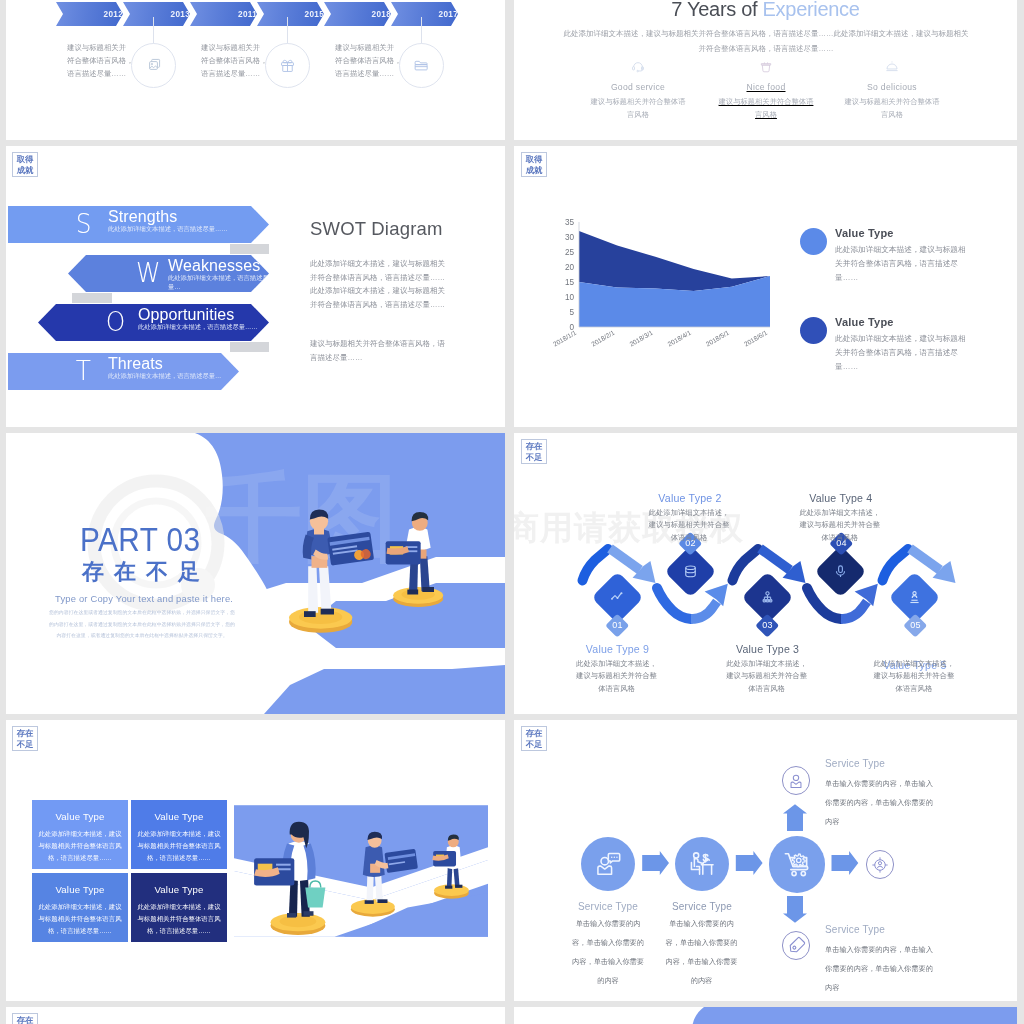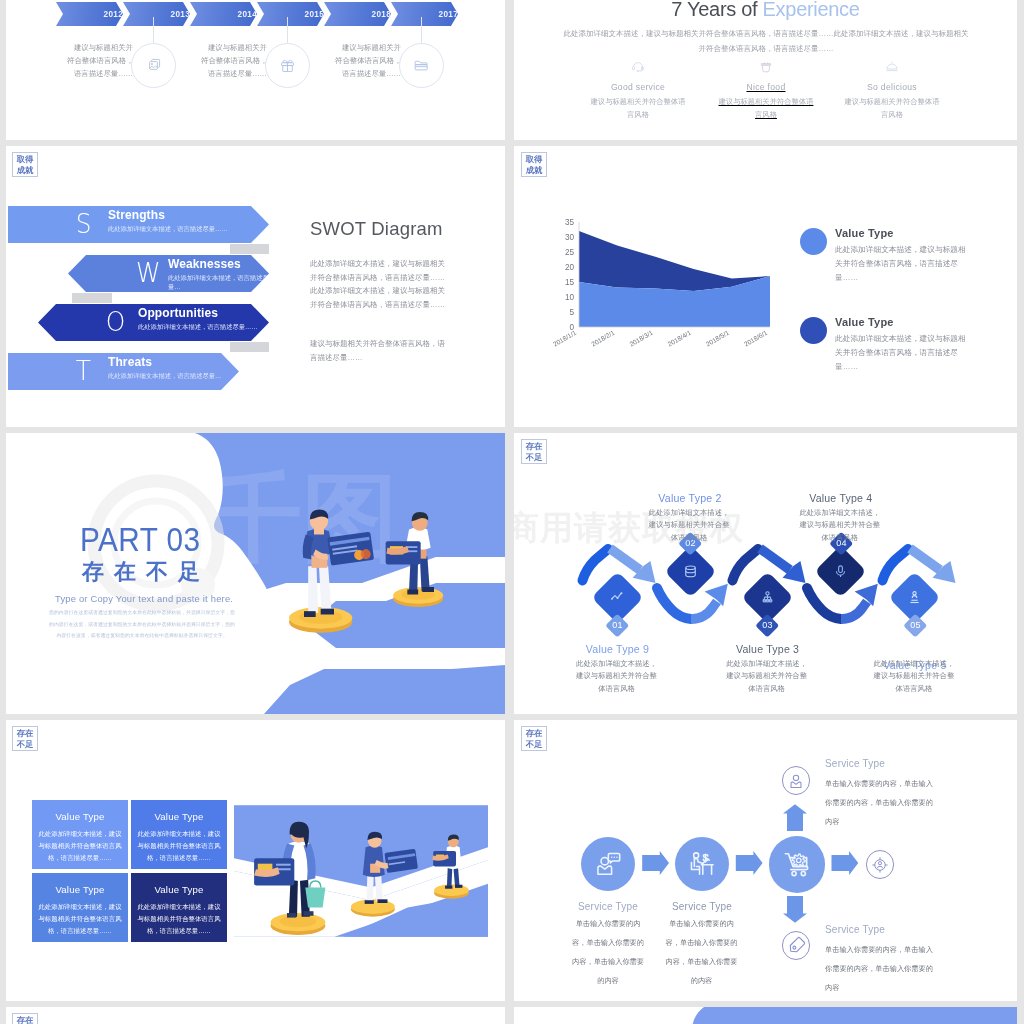--- a/index.html
+++ b/index.html
@@ -27,35 +27,35 @@
 
   
   .chev{position:absolute;height:24px;width:67px;color:#eef2fc;font-size:8.2px;font-weight:600;
         display:flex;align-items:center;justify-content:flex-end;
         background:linear-gradient(98deg,#7190e2 0%,#5a7dd8 45%,#4168cd 100%);
         clip-path:polygon(0 0, 60px 0, 67px 50%, 60px 100%, 0 100%, 7px 50%);
         letter-spacing:0.3px;}
   .tl-circ{position:absolute;width:45px;height:45px;border-radius:50%;border:0.9px solid #dfe4ef;
            box-sizing:border-box;display:flex;align-items:center;justify-content:center;background:#fff;}
   .tl-line{position:absolute;width:0.9px;background:#dde2ed;}
-  .tl-txt{position:absolute;color:#93979f;font-size:7.4px;line-height:13px;text-align:right;}
+  .tl-txt{position:absolute;color:#93979f;font-size:7.4px;line-height:13px;text-align:left;}
 
   
   .s2-title{position:absolute;text-align:center;font-size:20px;color:#4a4e56;font-weight:400;letter-spacing:-0.3px;}
   .s2-title i{font-style:normal;color:#a8c2ee;}
   .s2-desc{position:absolute;text-align:center;font-size:7.5px;line-height:15px;color:#9a9ea6;}
   .s2-col{position:absolute;text-align:center;width:150px;}
   .s2-col .h{font-size:8.6px;color:#a6abb5;margin-top:4px;letter-spacing:0.3px;}
   .s2-col .p{font-size:7.3px;line-height:12.5px;color:#a6abb5;margin-top:4px;width:97px;margin-left:26.5px;}
 
   
   .swot{position:absolute;height:37px;color:#fff;}
   .swot .letter{position:absolute;font-size:27px;font-weight:200;line-height:37px;left:67px;top:-1px;
         font-family:"DejaVu Sans",sans-serif;-webkit-text-stroke:0;transform:scaleX(0.92);}
-  .swot .ttl{position:absolute;left:100px;top:2px;font-size:12px;font-weight:700;letter-spacing:0.1px;}
+  .swot .ttl{position:absolute;left:100px;top:2px;font-size:16px;font-weight:400;letter-spacing:0.1px;}
   .swot .sub{position:absolute;left:100px;top:19px;font-size:6.3px;color:#e4ebfa;}
   .shadow{position:absolute;background:#d4d6da;height:10px;}
   .swot-h{position:absolute;font-size:18.5px;color:#55585f;letter-spacing:0.2px;font-weight:400;}
   .swot-p{position:absolute;font-size:7.5px;line-height:13.6px;color:#8b8f98;width:142px;}
   .lg-dot{position:absolute;border-radius:50%;}
   .lg-h{position:absolute;font-size:11px;color:#4a4e57;font-weight:600;letter-spacing:0.2px;}
   .lg-p{position:absolute;font-size:7.7px;line-height:13.8px;color:#8b8f98;width:134px;}
 
   
   .p03{position:absolute;font-size:33px;color:#4b71c8;letter-spacing:0.5px;font-weight:400;transform:scaleX(0.9);transform-origin:left top;line-height:31px;}
@@ -90,21 +90,21 @@
 
 <div class="slide" id="s1">
 
   <div class="chev" style="left:50px;top:143px;">
         <span>2012</span>
       </div>
   <div class="chev" style="left:117px;top:143px;">
         <span>2013</span>
       </div>
   <div class="chev" style="left:184px;top:143px;">
-        <span>2014</span>
+        <span>2011</span>
       </div>
   <div class="chev" style="left:251px;top:143px;">
         <span>2015</span>
       </div>
   <div class="chev" style="left:318px;top:143px;">
         <span>2018</span>
       </div>
   <div class="chev" style="left:385px;top:143px;">
         <span>2017</span>
       </div>

